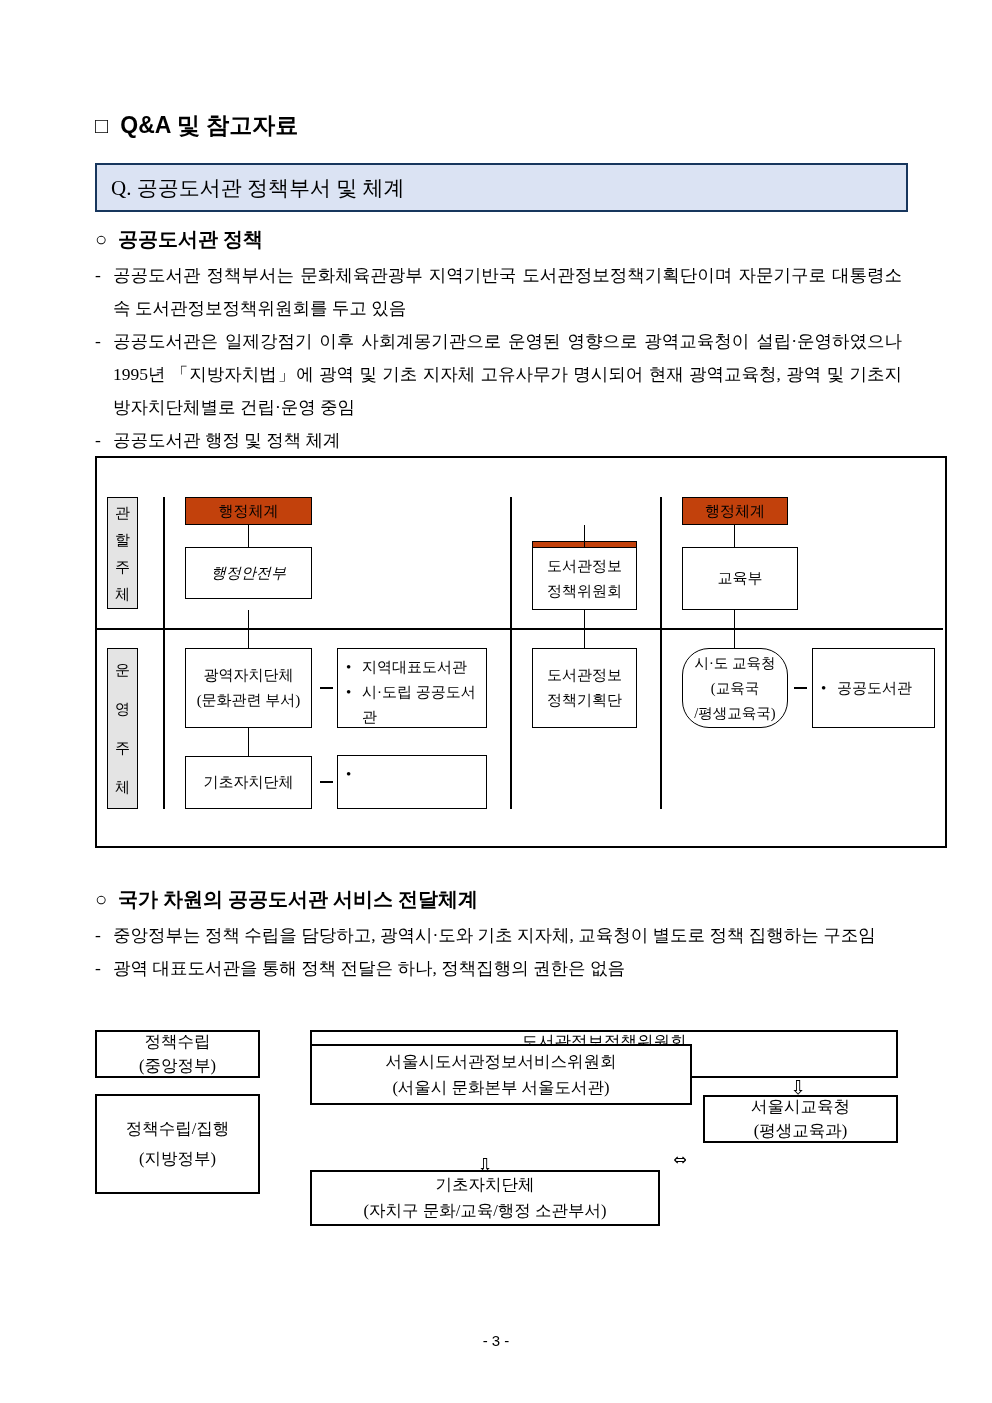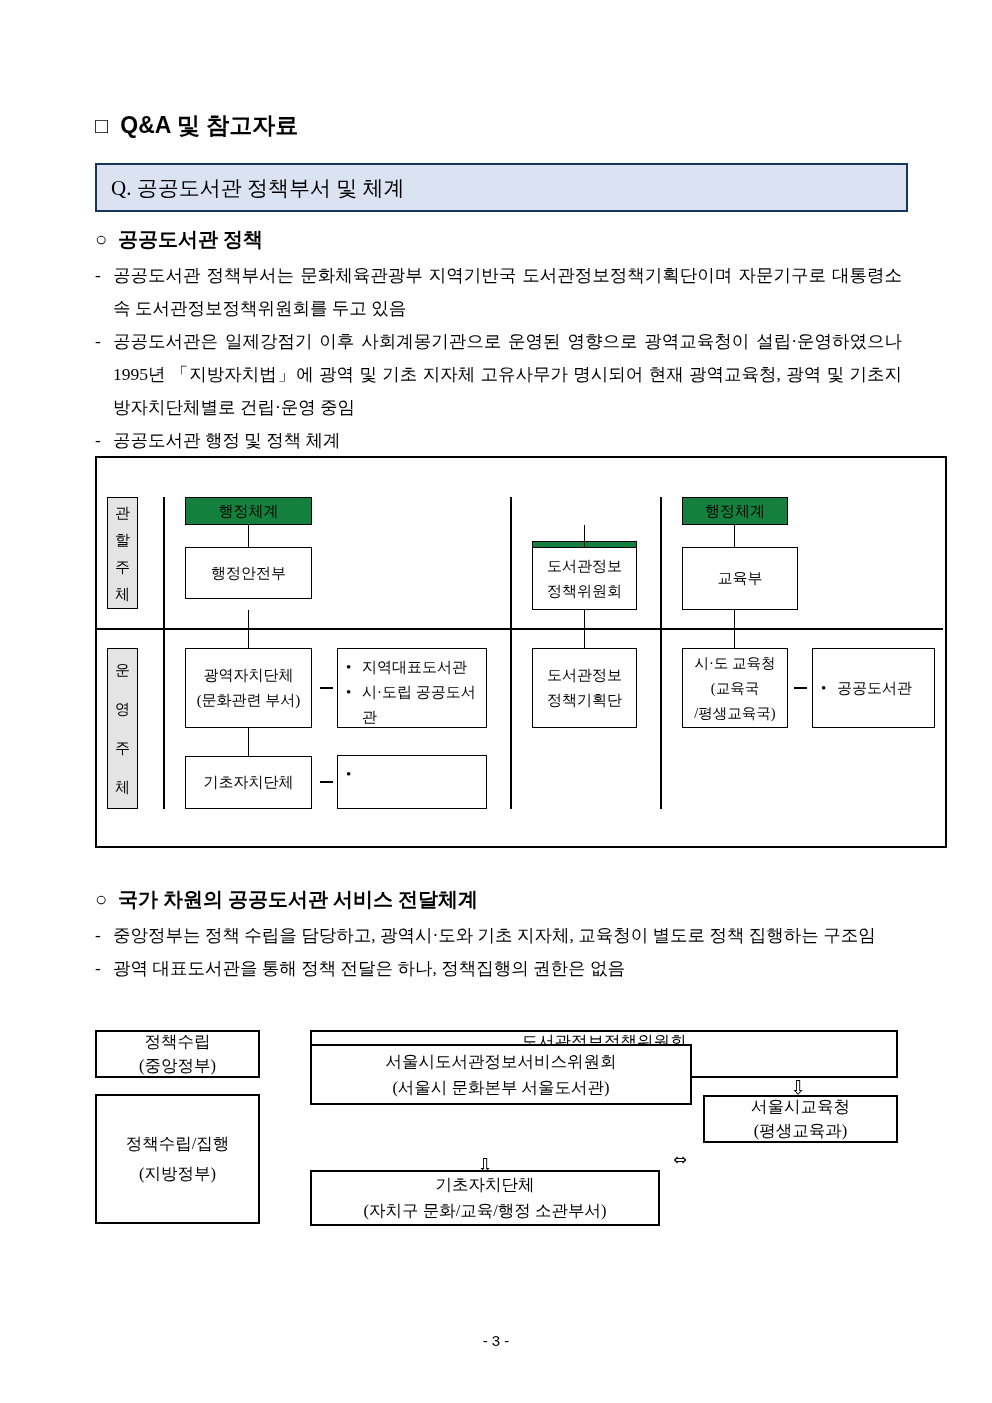--- a/index.html
+++ b/index.html
@@ -17,21 +17,21 @@
   
   .blist{position:absolute;width:807px;font-size:17.5px;line-height:33px;}
   .brow{display:flex;}
   .bmark{width:18px;flex:0 0 18px;}
   .btext{flex:1;text-align:justify;}
   .btext.last{text-align:left;}
   
   .dbox{position:absolute;border:1px solid #000;background:#fff;display:flex;flex-direction:column;
     align-items:center;justify-content:center;text-align:center;white-space:pre-line;
     font-size:15px;line-height:25px;box-sizing:border-box;}
-  .gray{background:#15803d;}
+  .gray{background:#c2410c;}
   .line{position:absolute;background:#000;}
   .vlabel{position:absolute;width:31px;background:#e4e4e4;border:1px solid #000;box-sizing:border-box;
     text-align:center;word-break:break-all;font-size:15px;padding-top:2px;}
   .items{align-items:stretch;justify-content:flex-start;padding:6px 8px;white-space:normal;}
   .items.center{justify-content:center;}
   .irow{display:flex;text-align:left;}
   .imark{flex:0 0 16px;}
   .itext{flex:1;}
   
   .d2box{position:absolute;border:2px solid #000;background:#fff;display:flex;flex-direction:column;
@@ -82,21 +82,21 @@
   <div class="vlabel" style="left:107px;top:497px;height:112px;line-height:27px;">관할주체</div>
   <div class="vlabel" style="left:107px;top:648px;height:161px;line-height:39px;">운영주체</div>
 
   <div class="line" style="left:163px;top:497px;width:2px;height:312px;"></div>
   <div class="line" style="left:97px;top:628px;width:846px;height:2px;"></div>
   <div class="line" style="left:510px;top:497px;width:2px;height:312px;"></div>
   <div class="line" style="left:660px;top:497px;width:2px;height:312px;"></div>
 
   <div class="dbox gray" style="left:185px;top:497px;width:127px;height:28px;">행정체계</div>
   <div class="line" style="left:248px;top:525px;width:1px;height:22px;"></div>
-  <div class="dbox" style="left:185px;top:547px;width:127px;height:52px;">행정안전부</div>
+  <div class="dbox" style="left:185px;top:547px;width:127px;height:52px;font-style:italic;">행정안전부</div>
   <div class="line" style="left:248px;top:610px;width:1px;height:38px;"></div>
   <div class="dbox" style="left:185px;top:648px;width:127px;height:80px;">광역자치단체
 (문화관련 부서)</div>
   <div class="line" style="left:320px;top:687px;width:13px;height:2px;"></div>
   <div class="dbox items" style="left:337px;top:648px;width:150px;height:80px;">
     <div class="irow">
       <span class="imark">•</span>
       <span class="itext">지역대표도서관</span>
     </div>
     <div class="irow">
@@ -118,21 +118,21 @@
   <div class="dbox" style="left:532px;top:547px;width:105px;height:63px;">도서관정보
 정책위원회</div>
   <div class="line" style="left:584px;top:610px;width:1px;height:38px;"></div>
   <div class="dbox" style="left:532px;top:648px;width:105px;height:80px;">도서관정보
 정책기획단</div>
 
   <div class="dbox gray" style="left:682px;top:497px;width:106px;height:28px;">행정체계</div>
   <div class="line" style="left:734px;top:525px;width:1px;height:22px;"></div>
   <div class="dbox" style="left:682px;top:547px;width:116px;height:63px;">교육부</div>
   <div class="line" style="left:734px;top:610px;width:1px;height:38px;"></div>
-  <div class="dbox" style="left:682px;top:648px;width:106px;height:80px;font-size:14.5px;">시·도 교육청
+  <div class="dbox" style="left:682px;top:648px;width:106px;height:80px;font-size:14.5px;border-radius:27px;">시·도 교육청
 (교육국
 /평생교육국)</div>
   <div class="line" style="left:794px;top:687px;width:13px;height:2px;"></div>
   <div class="dbox items center" style="left:812px;top:648px;width:123px;height:80px;">
     <div class="irow">
       <span class="imark">•</span>
       <span class="itext">공공도서관</span>
     </div>
   </div>
 
@@ -153,21 +153,21 @@
   </div>
 
   <div class="d2box" style="left:310px;top:1030px;width:588px;height:48px;">도서관정보정책위원회
 (문화체육관광부)</div>
   <div class="d2box" style="left:95px;top:1030px;width:165px;height:48px;">정책수립
 (중앙정부)</div>
 
   <div class="arrow" style="left:470px;top:1078px;">⇩</div>
   <div class="arrow" style="left:783px;top:1078px;">⇩</div>
 
-  <div class="d2box" style="left:95px;top:1094px;width:165px;height:130px;line-height:30px;">정책수립/집행
+  <div class="d2box" style="left:95px;top:1094px;width:165px;height:100px;line-height:30px;">정책수립/집행
 (지방정부)</div>
   <div class="d2box" style="left:310px;top:1044px;width:382px;height:61px;line-height:26px;">서울시도서관정보서비스위원회
 (서울시 문화본부 서울도서관)</div>
   <div class="d2box" style="left:703px;top:1095px;width:195px;height:48px;">서울시교육청
 (평생교육과)</div>
 
   <div class="arrow" style="left:470px;top:1156px;">⇩</div>
   <div class="arrow lr" style="left:668px;top:1150px;">⇔</div>
 
   <div class="d2box" style="left:310px;top:1170px;width:350px;height:56px;line-height:26px;">기초자치단체

